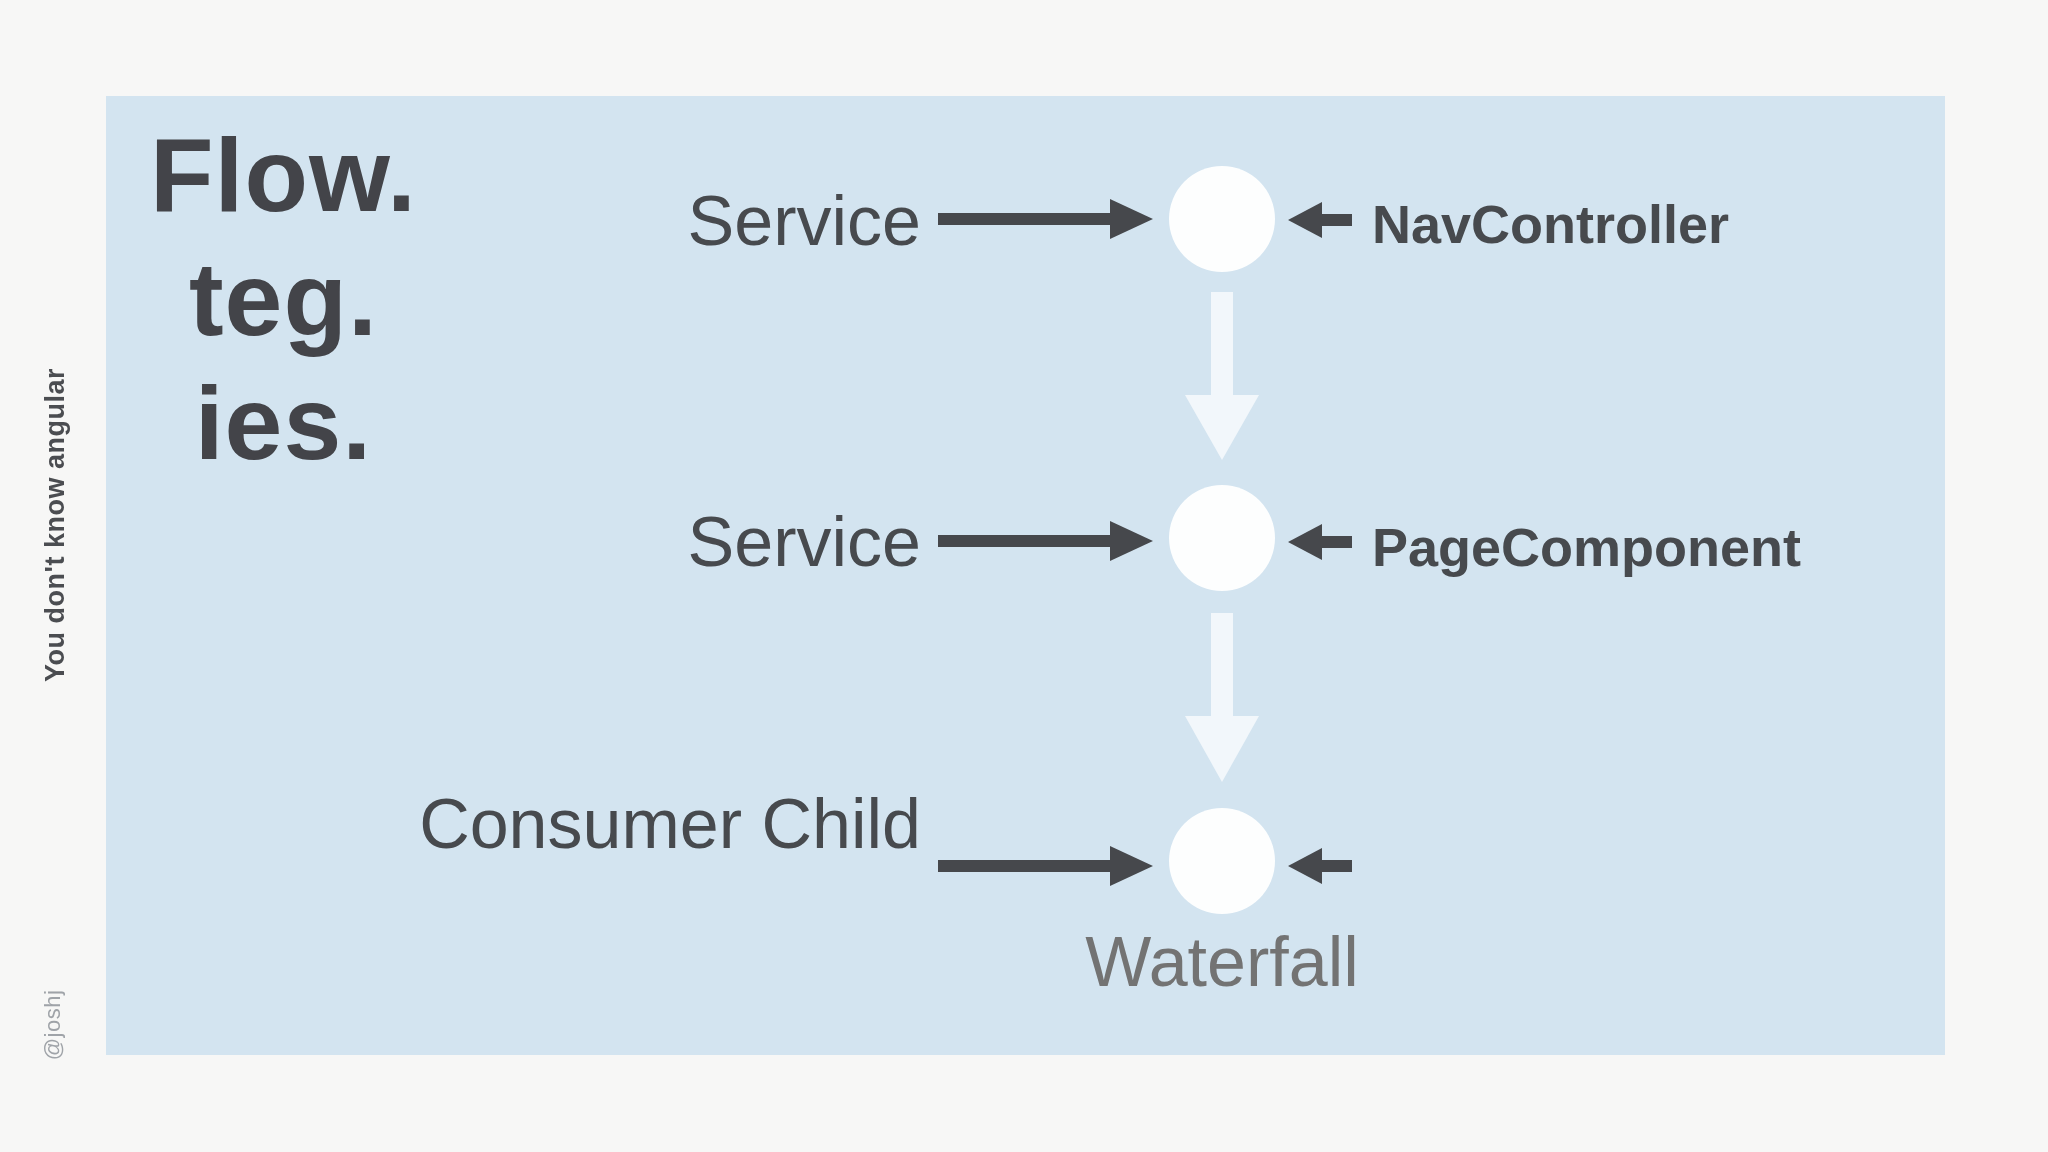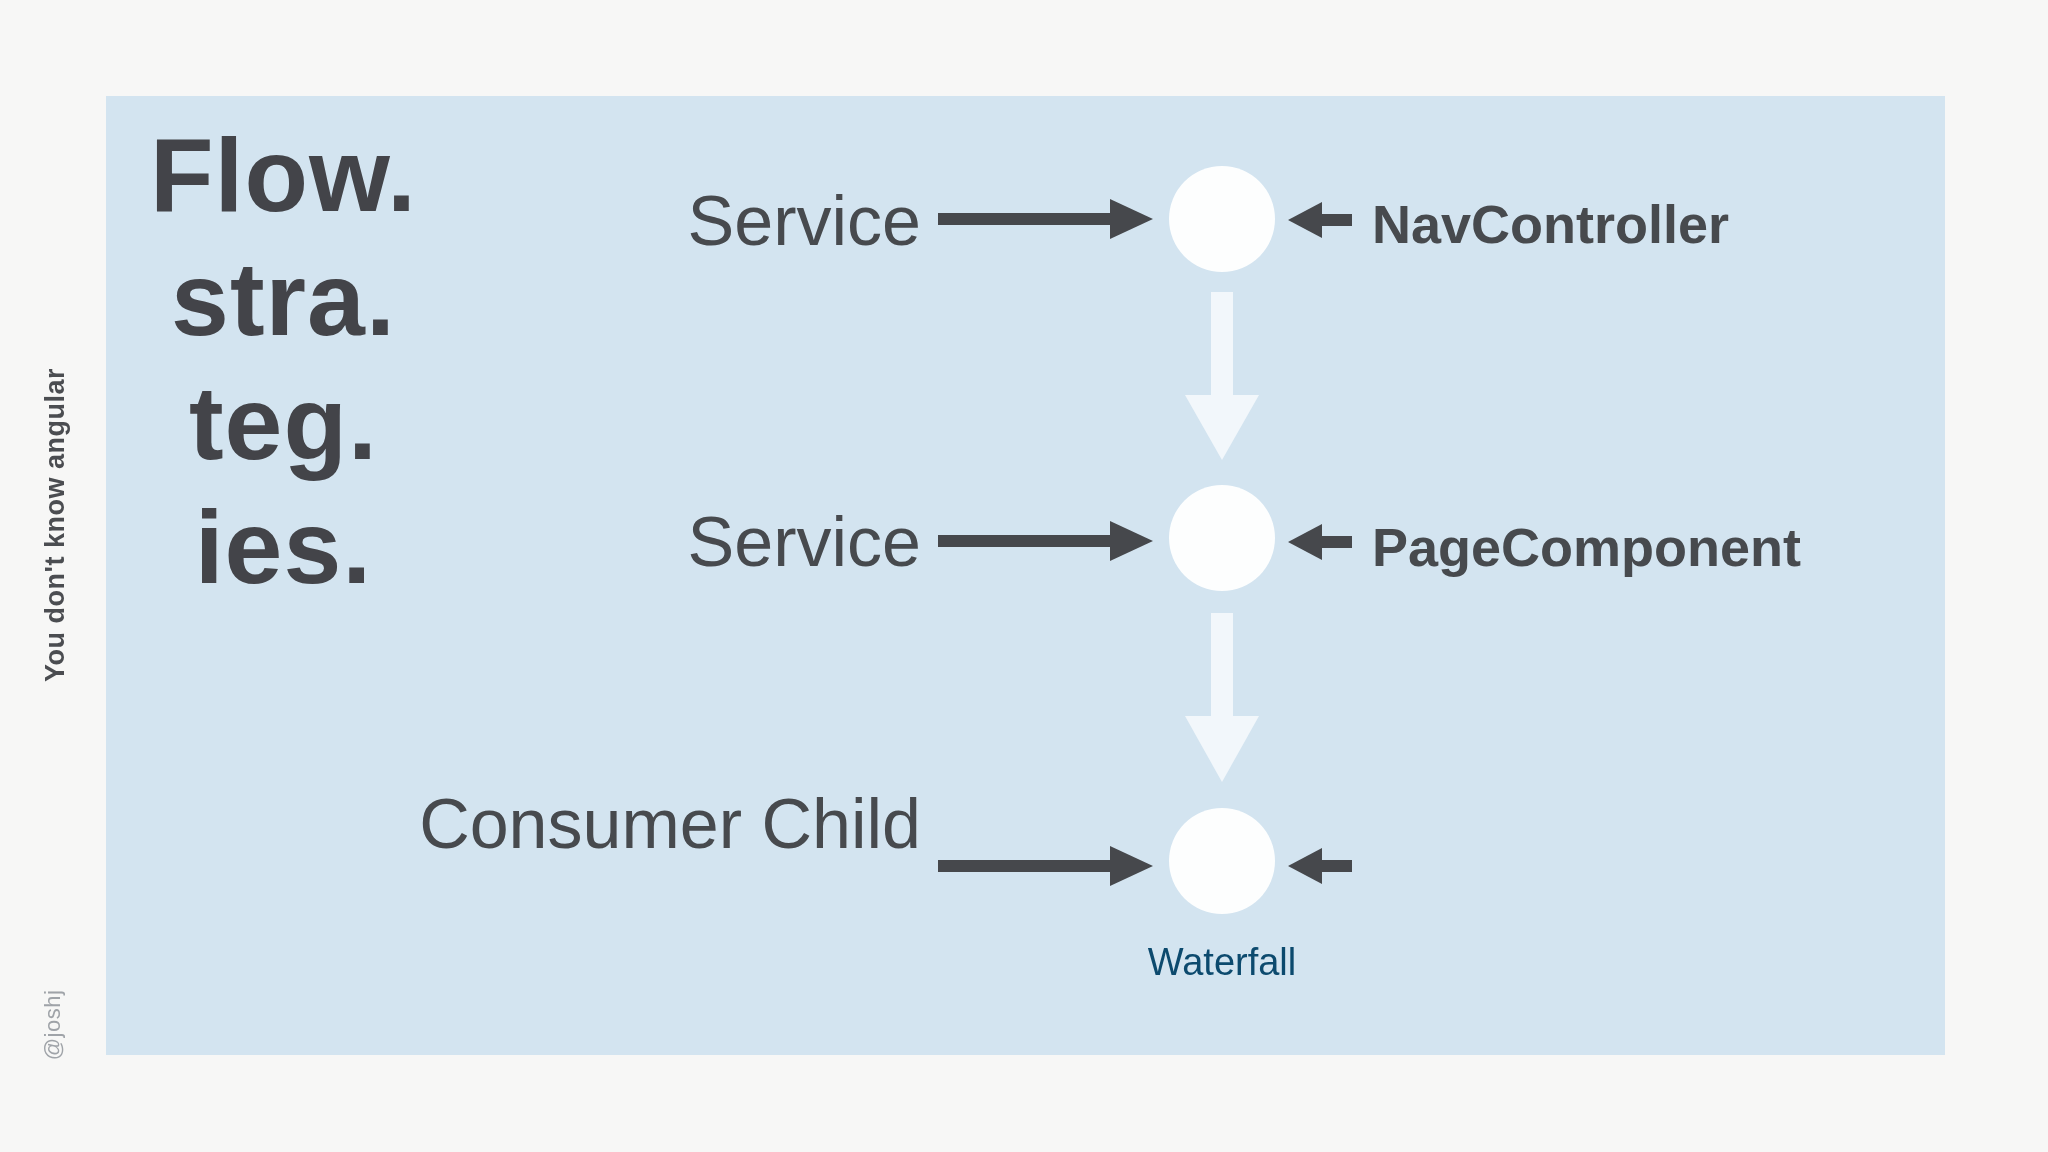--- a/index.html
+++ b/index.html
@@ -106,38 +106,37 @@
     position: absolute;
     left: 1185px;        
   }
   .caption {
     position: absolute;
     left: 972px;
     top: 962px;
     width: 500px;
     transform: translateY(-50%);
     text-align: center;
-    font-size: 38px;
+    font-size: 70px;
     font-weight: 400;
-    color: #0c4a6e;
+    color: #737373;
   }
 </style>
 </head>
 <body>
 
 <div class="stage">
 
   <div class="side-tagline">You don't know angular</div>
   <div class="side-handle">@joshj</div>
 
   <div class="panel"></div>
 
   <div class="title">
     <span class="line">Flow.</span>
-    <span class="line">stra.</span>
     <span class="line">teg.</span>
     <span class="line">ies.</span>
   </div>
 
   <div class="label-left" style="top:221px">Service</div>
   <svg class="arrow-right" style="top:219px" width="215" height="40" viewBox="0 0 215 40">
     <rect x="0" y="14" width="174" height="12" fill="#46484c"></rect>
     <polygon points="172,0 215,20 172,40" fill="#46484c"></polygon>
   </svg>
   <div class="node" style="top:219px"></div>

